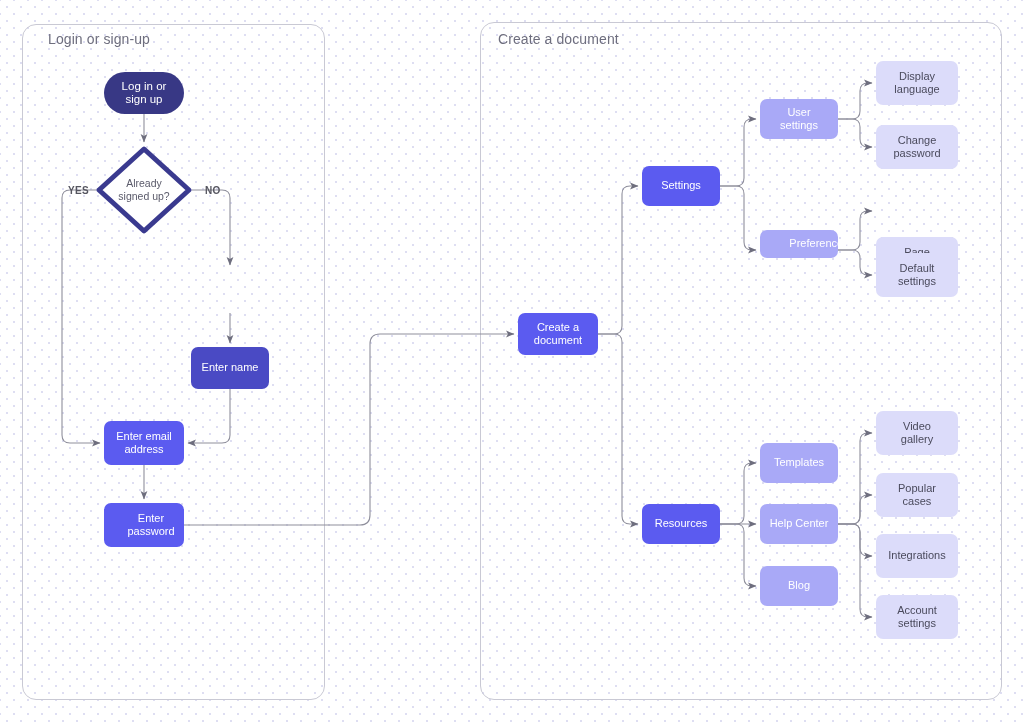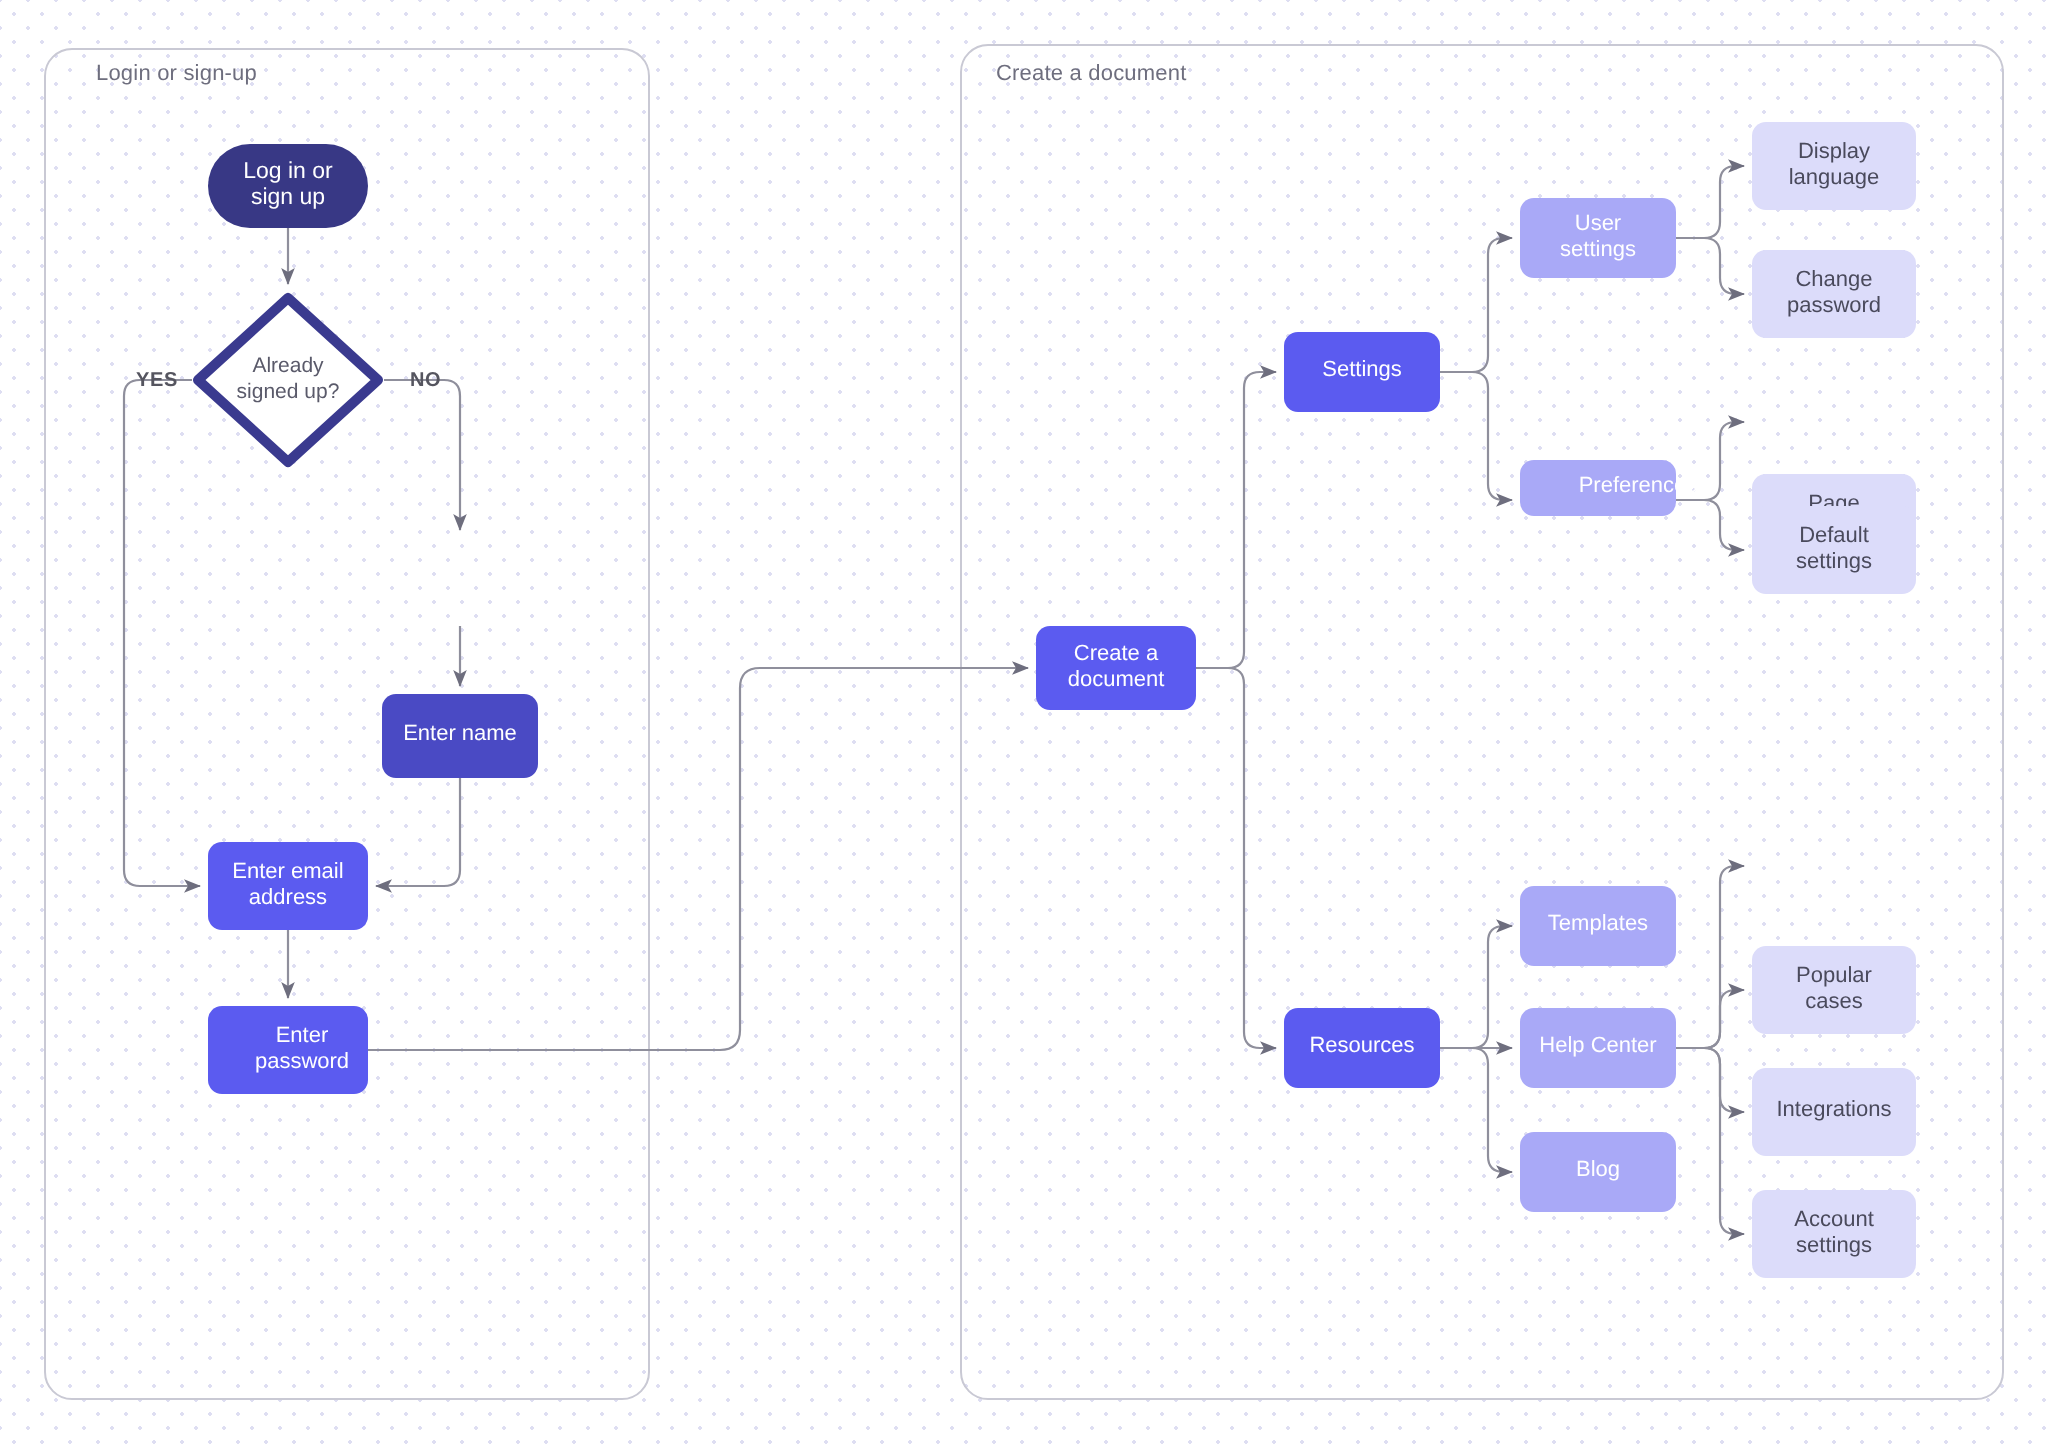--- a/index.html
+++ b/index.html
@@ -26,21 +26,21 @@
   .panel {
     position: absolute;
     border: 1px solid #c9c9d4;
     border-radius: 14px;
     background: transparent;
     box-sizing: border-box;
   }
   .panel-title {
     position: absolute;
     color: #6e6e7e;
-    font-size: 11px;
+    font-size: 14px;
     letter-spacing: 0.1px;
     white-space: nowrap;
   }
 
   
   #edges {
     position: absolute;
     left: 0; top: 0;
     width: 1024px;
     height: 724px;
@@ -212,19 +212,21 @@
   <div class="node lvl-3" style="left: 760px; top: 504px; width: 78px; height: 40px;">Help Center</div>
 
   <div class="node lvl-4" style="left: 876px; top: 61px; width: 82px; height: 44px;">Display
 language</div>
   <div class="node lvl-4" style="left: 876px; top: 125px; width: 82px; height: 44px;">Change
 password</div>
   <div class="node lvl-4" style="left: 876px; top: 189px; width: 82px; height: 44px; margin-top: 48px;">Page
 settings</div>
   <div class="node lvl-4" style="left: 876px; top: 253px; width: 82px; height: 44px;">Default
 settings</div>
+  <div class="node lvl-4" style="left: 876px; top: 411px; width: 82px; height: 44px;">Video
+gallery</div>
   <div class="node lvl-4" style="left: 876px; top: 473px; width: 82px; height: 44px;">Popular
 cases</div>
   <div class="node lvl-4" style="left: 876px; top: 534px; width: 82px; height: 44px;">Integrations</div>
   <div class="node lvl-4" style="left: 876px; top: 595px; width: 82px; height: 44px;">Account
 settings</div>
 
 </div>
 
 </body></html>

